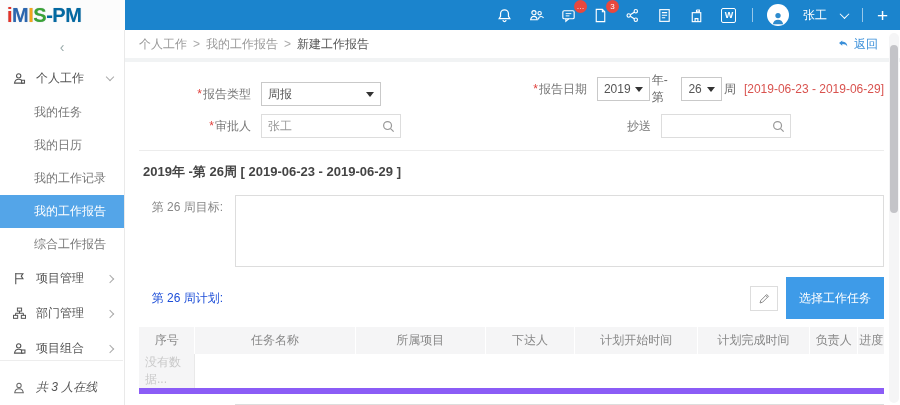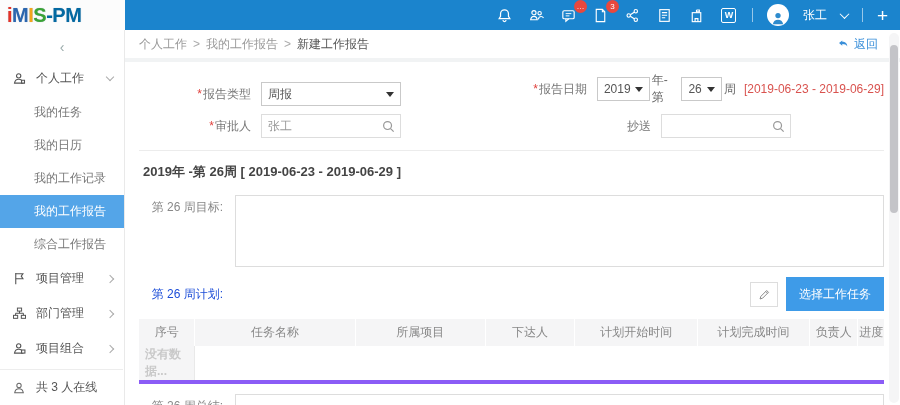--- a/index.html
+++ b/index.html
@@ -26,41 +26,41 @@
   
   .sidebar { position:absolute; top:30px; left:0; width:125px; bottom:0; background:#fff; border-right:1px solid #e9e9e9; font-size:12px; color:#666; }
   .collapse { text-align:center; padding:9px 0 6px; color:#9aa; font-size:14px; cursor:pointer; }
   .sgroup { display:flex; align-items:center; padding:9px 8px 9px 12px; color:#555; cursor:pointer; }
   .sgroup svg { width:15px; height:15px; margin-right:9px; flex-shrink:0; }
   .sgroup .glabel { flex:1; }
   .chev-r { width:6px; height:6px; border-right:1.2px solid #aaa; border-bottom:1.2px solid #aaa; transform:rotate(-45deg); margin-right:3px; }
   .chev-d { width:6px; height:6px; border-right:1.2px solid #aaa; border-bottom:1.2px solid #aaa; transform:rotate(45deg); margin-right:3px; margin-top:-3px; }
   .ssub { padding:8px 4px 8px 34px; color:#777; cursor:pointer; }
   .ssub.active { background:#54a5e8; color:#fff; }
-  .online { position:absolute; bottom:0; left:0; right:1px; border-top:1px solid #ededed; display:flex; align-items:center; padding:9px 8px 9px 12px; color:#555; background:#fff; }
+  .online { position:absolute; bottom:0; left:0; right:1px; border-top:1px solid #ededed; display:flex; align-items:center; padding:18px 8px 9px 12px; color:#555; background:#fff;font-style:italic; }
   .online svg { width:14px; height:14px; margin-right:10px; }
 
   
   .main { position:absolute; left:125px; top:30px; right:0; bottom:0; background:#fff; }
   .crumbbar { height:32px; display:flex; align-items:center; padding:0 14px; border-bottom:4px solid #f1f3f4; font-size:12px; color:#999; }
   .crumb { cursor:pointer; }
   .crumb-sep { margin:0 6px; color:#aaa; }
   .crumb-last { color:#555; cursor:default; }
   .backlink { margin-left:auto; margin-right:8px; color:#3a8fd9; display:flex; align-items:center; gap:4px; cursor:pointer; }
   .backlink svg { width:13px; height:13px; }
 
   .panel { padding:10px 16px 0 14px; font-size:12px; color:#666; }
   .form-row { display:flex; align-items:flex-end; margin-bottom:8px; }
   .fcol { display:flex; align-items:center; }
   .fcol-left { width:440px; }
   .flabel { width:112px; text-align:right; margin-right:10px; color:#777; white-space:nowrap; }
   .flabel2 { width:72px; text-align:right; margin-right:10px; color:#777; white-space:nowrap; }
   .req { color:#e0413d; margin-right:1px; }
   .selectbox { height:24px; border:1px solid #c9c9c9; background:#fff; display:flex; align-items:center; justify-content:space-between; padding:0 6px; color:#555; cursor:pointer; }
-  .sel-report { width:140px; }
+  .sel-report { width:120px; }
   .sel-year { width:58px; }
   .sel-week { width:44px; }
   .caret { width:0; height:0; border-left:4px solid transparent; border-right:4px solid transparent; border-top:5px solid #333; }
   .searchbox { position:relative; height:24px; border:1px solid #ddd; background:#fff; }
   .sb-approver { width:140px; }
   .sb-cc { width:130px; }
   .searchbox input { width:100%; height:100%; border:0; outline:none; padding:0 24px 0 6px; font-size:12px; color:#999; background:transparent; }
   .mag { position:absolute; right:4px; top:4px; width:15px; height:15px; cursor:pointer; }
   .datebits { display:flex; align-items:center; gap:2px; color:#666; }
   .redtext { color:#d9534f; margin-left:6px; white-space:nowrap; }
@@ -71,26 +71,26 @@
   .frow { display:flex; margin-bottom:10px; }
   .rlabel { width:84px; text-align:right; margin-right:12px; padding-top:4px; color:#888; flex-shrink:0; white-space:nowrap; }
   .bigtext { flex:1; border:1px solid #ddd; resize:none; height:72px; outline:none; font-size:12px; padding:4px; color:#555; }
   .sumtext { height:70px; }
 
   .plan-row { display:flex; align-items:center; margin-bottom:8px; }
   .plan-label { width:84px; text-align:right; margin-right:12px; color:#1d4ed8; white-space:nowrap; }
   .plan-actions { margin-left:auto; display:flex; align-items:center; gap:8px; }
   .iconbtn { width:28px; height:25px; border:1px solid #ddd; background:#fff; display:flex; align-items:center; justify-content:center; cursor:pointer; }
   .iconbtn svg { width:13px; height:13px; }
-  .bluebtn { height:34px; background:#3e9be8; color:#fff; border:0; padding:0 13px; font-size:12px; cursor:pointer; }
+  .bluebtn { height:42px; background:#3e9be8; color:#fff; border:0; padding:0 13px; font-size:12px; cursor:pointer; }
 
   table.plan { width:100%; border-collapse:collapse; font-size:12px; margin-bottom:10px; table-layout:fixed; }
   table.plan th { background:#f5f5f6; color:#888; font-weight:normal; height:27px; border-right:1px solid #fff; }
   table.plan th:last-child { border-right:0; }
-  .empty-row td { height:27px; border-bottom:4px solid #8b5cf6;font-weight:bold; }
+  .empty-row td { height:27px; border-bottom:6px solid #8b5cf6; }
   .empty-cell { background:#f5f5f6; color:#c9c9c9; padding-left:6px; border-right:1px solid #e9e9e9; }
 
   .scrollbar { position:absolute; right:1px; top:33px; bottom:2px; width:10px; background:#f5f5f6; border-radius:5px; z-index:6; }
   .sthumb { position:absolute; top:12px; left:1px; width:8px; height:168px; background:#c4c4c8; border-radius:4px; cursor:pointer; }
 </style>
 </head>
 <body>
 
 <div class="app">
 

